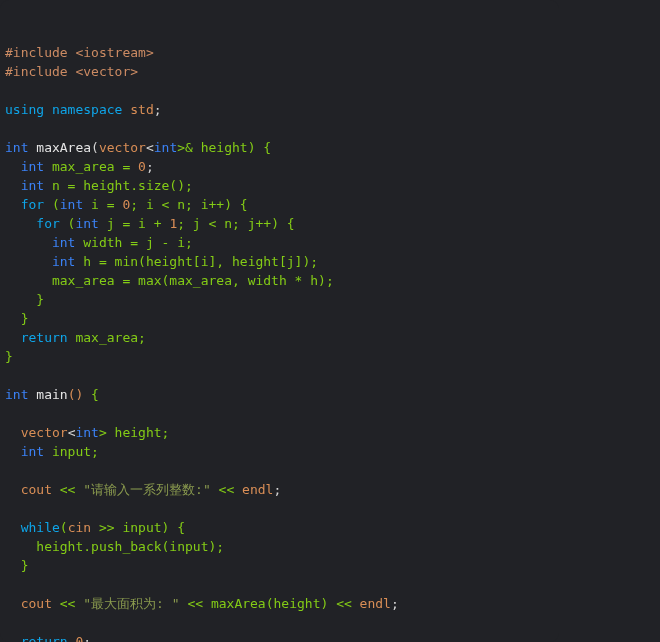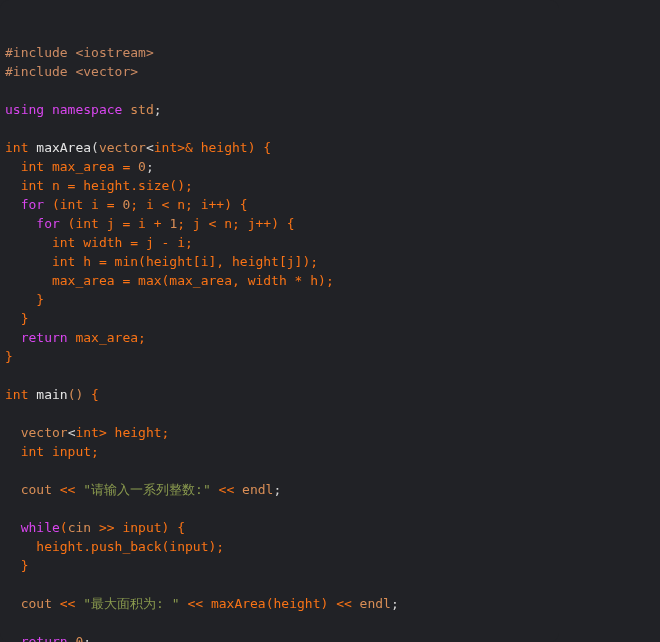--- a/index.html
+++ b/index.html
@@ -21,25 +21,25 @@
     color: #d6d6d6;
     border-radius: 9px;
     -webkit-font-smoothing: antialiased;
   }
   .line {
     height: 19px;
     white-space: pre;
   }
   .tok { white-space: pre; }
   
-  .t-plain   { color: #f97316; }
+  .t-plain   { color: #84cc16; }
   .t-pre     { color: #cc8b63; }
   .t-header  { color: #cc8b63; }
-  .t-kw      { color: #d946ef; }
-  .t-type    { color: #f97316; text-align: center; }
+  .t-kw      { color: #0ea5e9; }
+  .t-type    { color: #3b82f6; text-align: center; }
   .t-ident   { color: #d98e56; margin-top: 31px; }
   .t-num     { color: #d98e56; }
   .t-func    { color: #e5e5e5; }
   .t-str     { color: #8a9a4e; }
   .t-punct   { color: #d6d6d6; }
 </style>
 </head>
 <body>
 
 <div id="editor">

